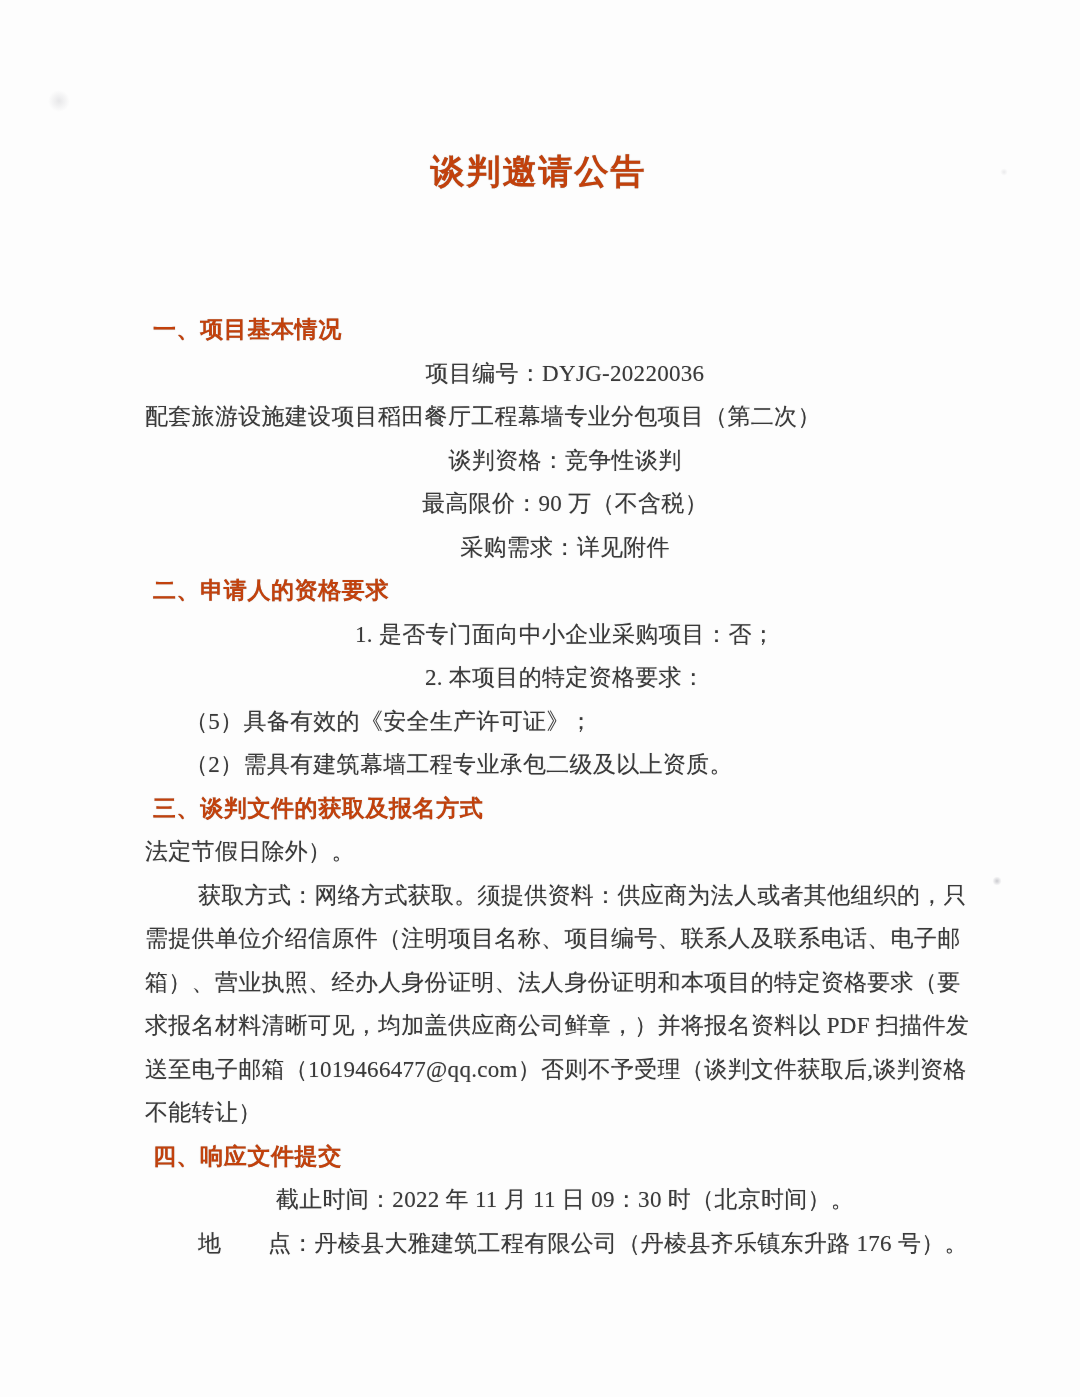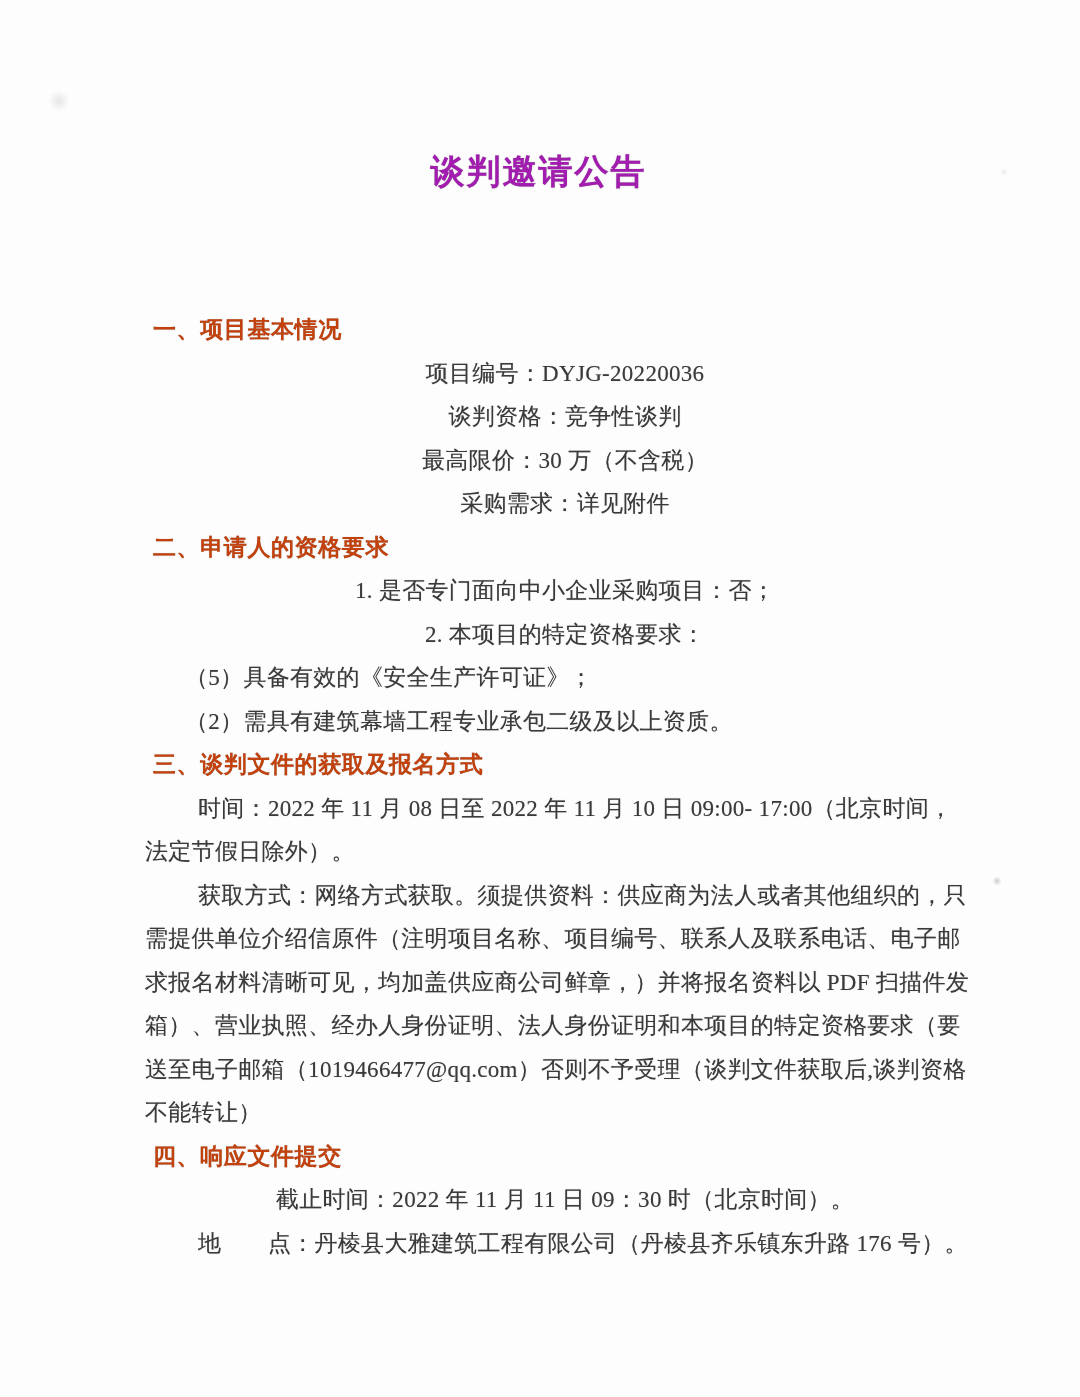--- a/index.html
+++ b/index.html
@@ -13,21 +13,21 @@
   }
   .page{
     position:absolute;inset:0;
     padding:148px 148px 0 145px;
     box-sizing:border-box;
   }
   .doc-title{
     text-align:center;
     font-size:34px;
     font-weight:bold;
-    color:#a21caf;
+    color:#c2410c;
     letter-spacing:2px;
     line-height:48px;
     text-shadow:0 0 1px rgba(70,70,70,.55);
   }
   .body-lines{margin-top:112px;}
   .line{
     font-size:23px;
     line-height:43.5px;
     height:43.5px;
     white-space:nowrap;
@@ -56,35 +56,35 @@
 </style>
 </head>
 <body>
 
 <div class="page">
   <div class="doc-title">谈判邀请公告</div>
 
   <div class="body-lines">
     <div class="line h">一、项目基本情况</div>
     <div class="line ind">项目编号：DYJG-20220036</div>
+    <div class="line">配套旅游设施建设项目稻田餐厅工程幕墙专业分包项目（第二次）</div>
     <div class="line ind">谈判资格：竞争性谈判</div>
-    <div class="line ind">最高限价：30 万（不含税）</div>
+    <div class="line ind">最高限价：90 万（不含税）</div>
     <div class="line ind">采购需求：详见附件</div>
     <div class="line h">二、申请人的资格要求</div>
     <div class="line ind">1. 是否专门面向中小企业采购项目：否；</div>
     <div class="line ind">2. 本项目的特定资格要求：</div>
     <div class="line ind-paren">（5）具备有效的《安全生产许可证》；</div>
     <div class="line ind-paren">（2）需具有建筑幕墙工程专业承包二级及以上资质。</div>
     <div class="line h">三、谈判文件的获取及报名方式</div>
-    <div class="line ind">时间：2022 年 11 月 08 日至 2022 年 11 月 10 日 09:00- 17:00（北京时间，</div>
     <div class="line">法定节假日除外）。</div>
     <div class="line ind">获取方式：网络方式获取。须提供资料：供应商为法人或者其他组织的，只</div>
     <div class="line">需提供单位介绍信原件（注明项目名称、项目编号、联系人及联系电话、电子邮</div>
+    <div class="line">箱）、营业执照、经办人身份证明、法人身份证明和本项目的特定资格要求（要</div>
     <div class="line">求报名材料清晰可见，均加盖供应商公司鲜章，）并将报名资料以 PDF 扫描件发</div>
-    <div class="line">箱）、营业执照、经办人身份证明、法人身份证明和本项目的特定资格要求（要</div>
     <div class="line">送至电子邮箱（1019466477@qq.com）否则不予受理（谈判文件获取后,谈判资格</div>
     <div class="line">不能转让）</div>
     <div class="line h">四、响应文件提交</div>
     <div class="line ind">截止时间：2022 年 11 月 11 日 09：30 时（北京时间）。</div>
     <div class="line ind">地　　点：丹棱县大雅建筑工程有限公司（丹棱县齐乐镇东升路 176 号）。</div>
   </div>
 
   <div class="artifact a1"></div>
   <div class="artifact a2"></div>
   <div class="artifact a3"></div>

